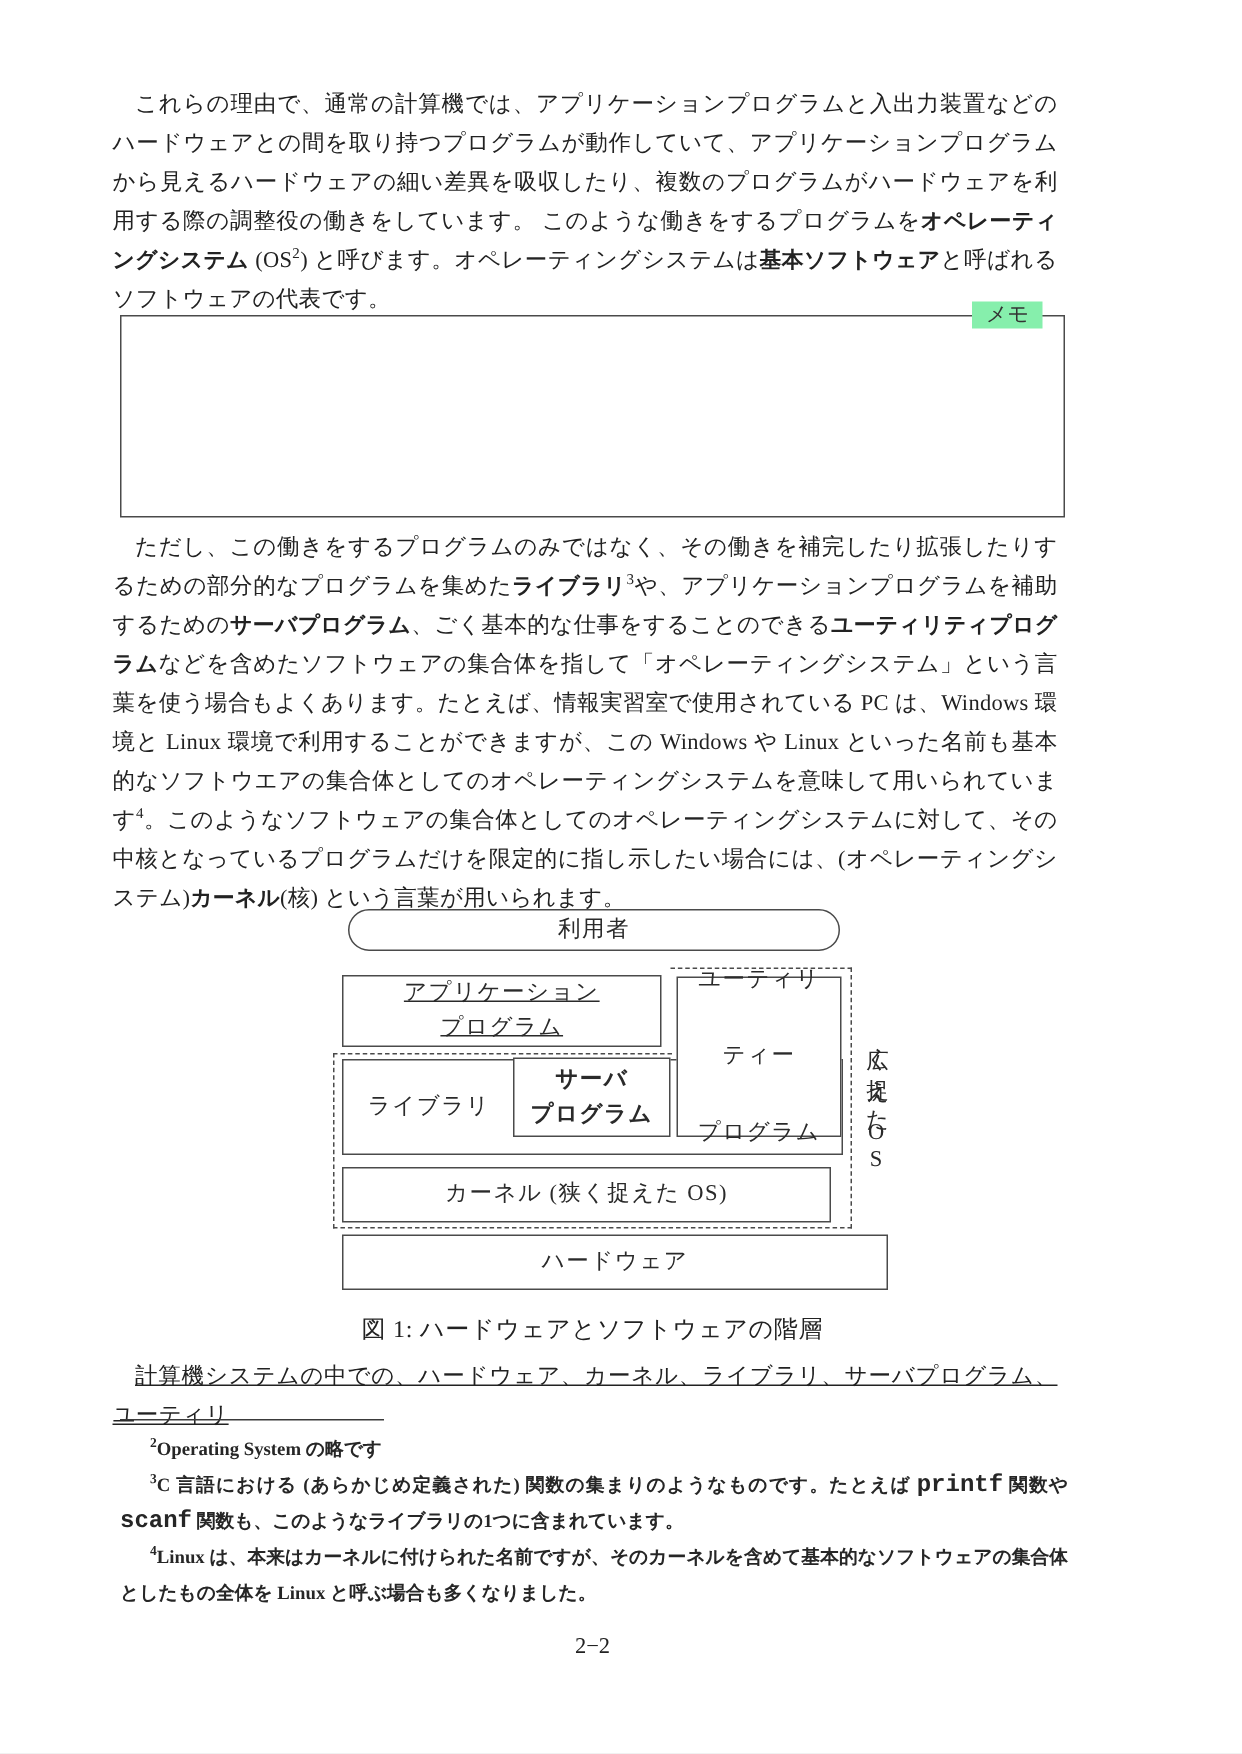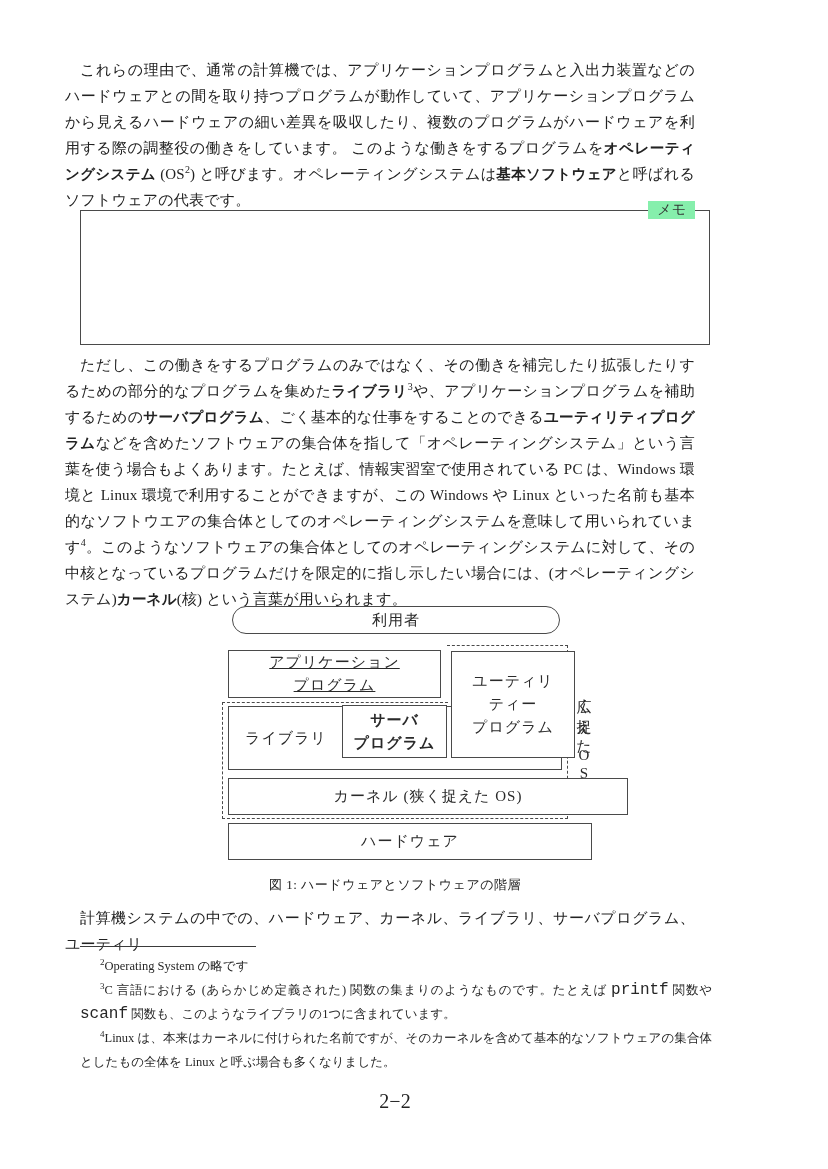--- a/index.html
+++ b/index.html
@@ -9,21 +9,21 @@
     width: 828px;
     height: 1169px;
     background: #ffffff;
     margin: 0 auto;
     font-family: "Liberation Serif", "DejaVu Serif", serif;
     color: #222222;
     overflow: hidden;
   }
   .body-text {
     position: absolute;
-    left: 65px;
+    left: 75px;
     width: 630px;
     font-size: 15px;
     line-height: 26px;
     text-align: justify;
     text-indent: 1em;
     letter-spacing: 0.2px;
   }
   .gbold {
     font-weight: 700;
     font-family: "Liberation Sans", "DejaVu Sans", sans-serif;
@@ -91,49 +91,50 @@
     font-size: 15px;
     line-height: 16px;
     color: #2a2a2a;
   }
   .fig-caption {
     position: absolute;
     left: 80px;
     top: 876px;
     width: 630px;
     text-align: center;
-    font-size: 13px;
+    font-size: 16px;
     letter-spacing: 0.5px;
   }
   .footnote-rule {
     position: absolute;
     left: 80px;
     top: 946px;
     width: 176px;
     border-top: 1.4px solid #3a3a3a;
   }
   .footnotes {
     position: absolute;
     left: 80px;
     top: 954px;
     width: 632px;
     font-size: 12.5px;
     line-height: 24px;
     text-align: justify;
     color: #262626;
+    font-weight: bold;
   }
   .footnotes p { text-indent: 1.6em; }
   .footnotes sup.fnmark { font-size: 9px; }
   .page-number {
     position: absolute;
     left: 80px;
     top: 1090px;
     width: 630px;
     text-align: center;
-    font-size: 20px;
+    font-size: 15px;
   }
 </style>
 </head>
 <body>
 
 <div class="page">
 
   <p class="body-text" style="top:57px;"><span>これらの理由で、通常の計算機では、アプリケーションプログラムと入出力装置などのハードウェアとの間を取り持つプログラムが動作していて、アプリケーションプログラムから見えるハードウェアの細い差異を吸収したり、複数のプログラムがハードウェアを利用する際の調整役の働きをしています。 このような働きをするプログラムを</span><span class="gbold">オペレーティングシステム</span><span> (OS</span><sup class="fnmark">2</sup><span>) と呼びます。オペレーティングシステムは</span><span class="gbold">基本ソフトウェア</span><span>と呼ばれるソフトウェアの代表です。</span></p>
 
   <div class="memo-box">
@@ -159,40 +160,40 @@
     <div class="fig-box" style="left:6px; top:50px; width:213px; height:48px;text-decoration:underline;">
       <span>アプリケーション</span>
       <span>プログラム</span>
     </div>
 
     <div class="fig-box" style="left:120px; top:105px; width:105px; height:53px;font-weight:bold;">
       <span>サーバ</span>
       <span>プログラム</span>
     </div>
 
-    <div class="fig-box" style="left:229px; top:51px; width:124px; height:107px;">
+    <div class="fig-box" style="left:229px; top:51px; width:110px; height:107px;gap:28px;">
       <span>ユーティリ</span>
       <span>ティー</span>
       <span>プログラム</span>
     </div>
 
-    <div class="fig-box" style="left:6px; top:178px; width:400px; height:37px;">
+    <div class="fig-box" style="left:6px; top:178px; width:326px; height:37px;">
       <span>カーネル (狭く捉えた OS)</span>
     </div>
 
     <div class="fig-box" style="left:6px; top:223px; width:364px; height:37px;">
       <span>ハードウェア</span>
     </div>
 
     <div class="vertical-label" style="left:354px; top:86px; height:130px;">広く捉えたOS</div>
   </div>
 
   <div class="fig-caption">図 1: ハードウェアとソフトウェアの階層</div>
 
-  <p class="body-text" style="top:905px;"><span>計算機システムの中での、ハードウェア、カーネル、ライブラリ、サーバプログラム、ユーティリ</span></p>
+  <p class="body-text" style="top:905px;text-decoration:underline;"><span>計算機システムの中での、ハードウェア、カーネル、ライブラリ、サーバプログラム、ユーティリ</span></p>
 
   <div class="footnote-rule"></div>
   <div class="footnotes">
     <p><sup class="fnmark">2</sup><span>Operating System の略です</span></p>
     <p><sup class="fnmark">3</sup><span>C 言語における (あらかじめ定義された) 関数の集まりのようなものです。たとえば </span><span class="mono">printf</span><span> 関数や </span><span class="mono">scanf</span><span> 関数も、このようなライブラリの1つに含まれています。</span></p>
     <p><sup class="fnmark">4</sup><span>Linux は、本来はカーネルに付けられた名前ですが、そのカーネルを含めて基本的なソフトウェアの集合体としたもの全体を Linux と呼ぶ場合も多くなりました。</span></p>
   </div>
 
   <div class="page-number">2−2</div>
 

